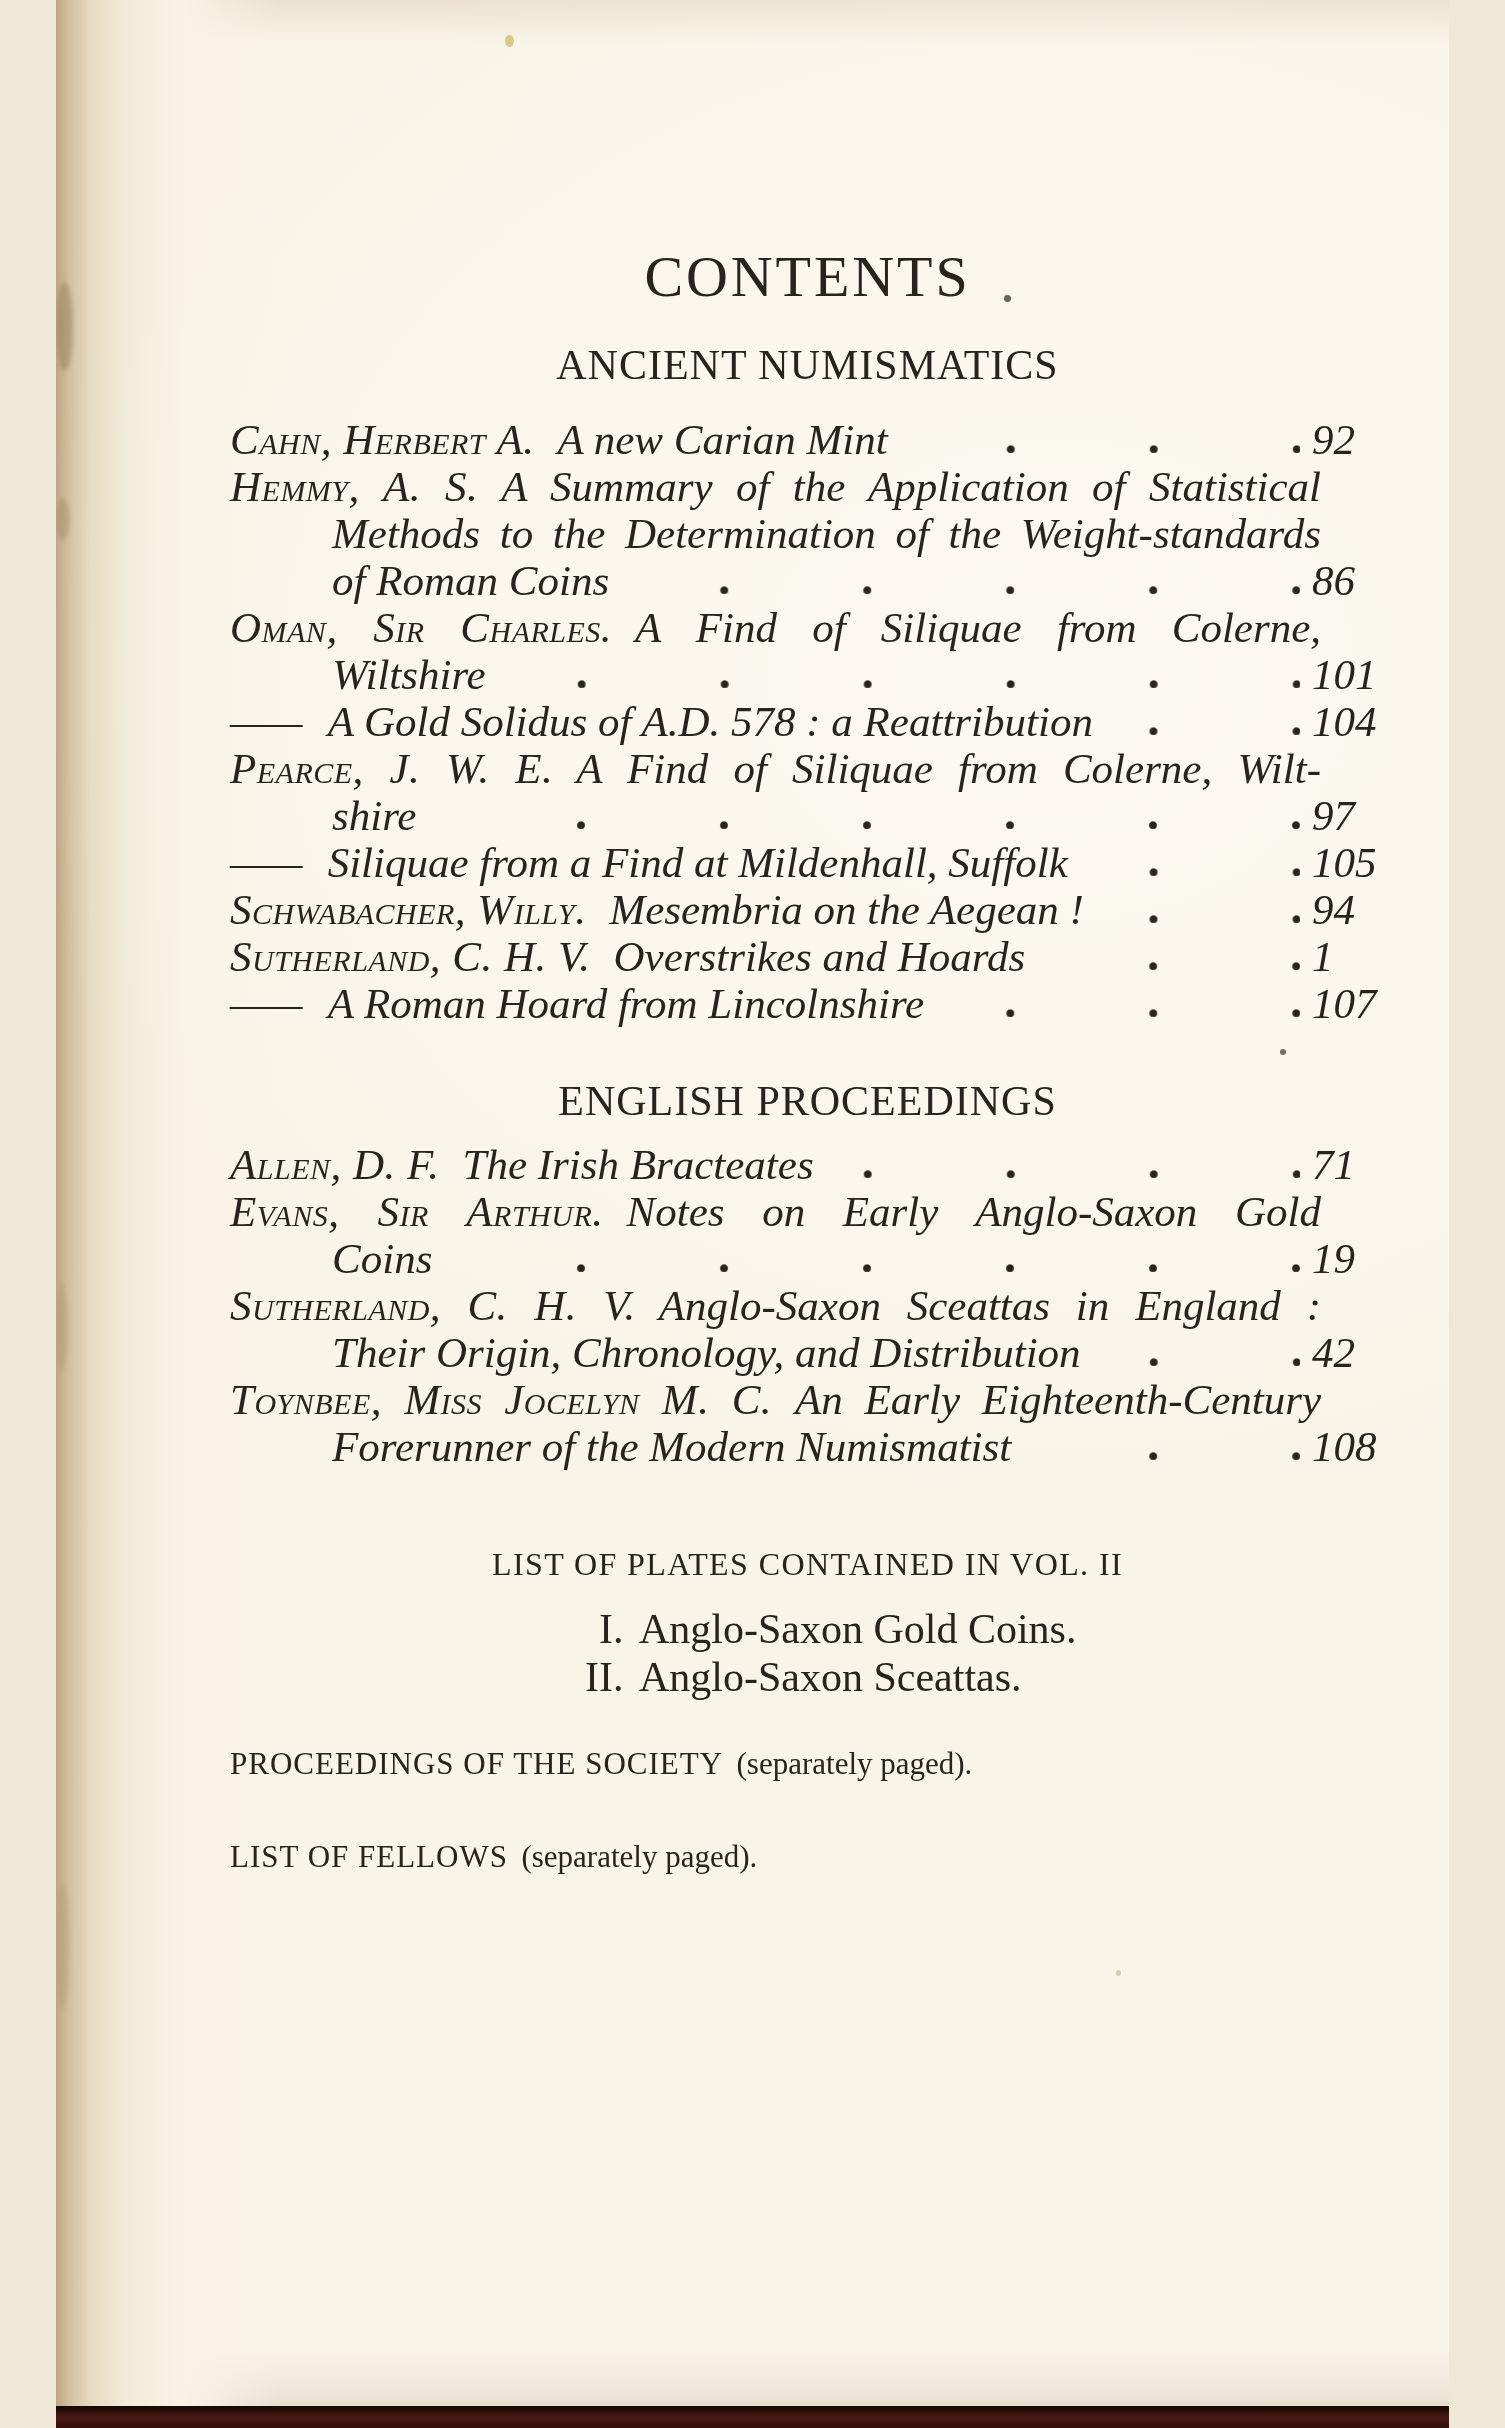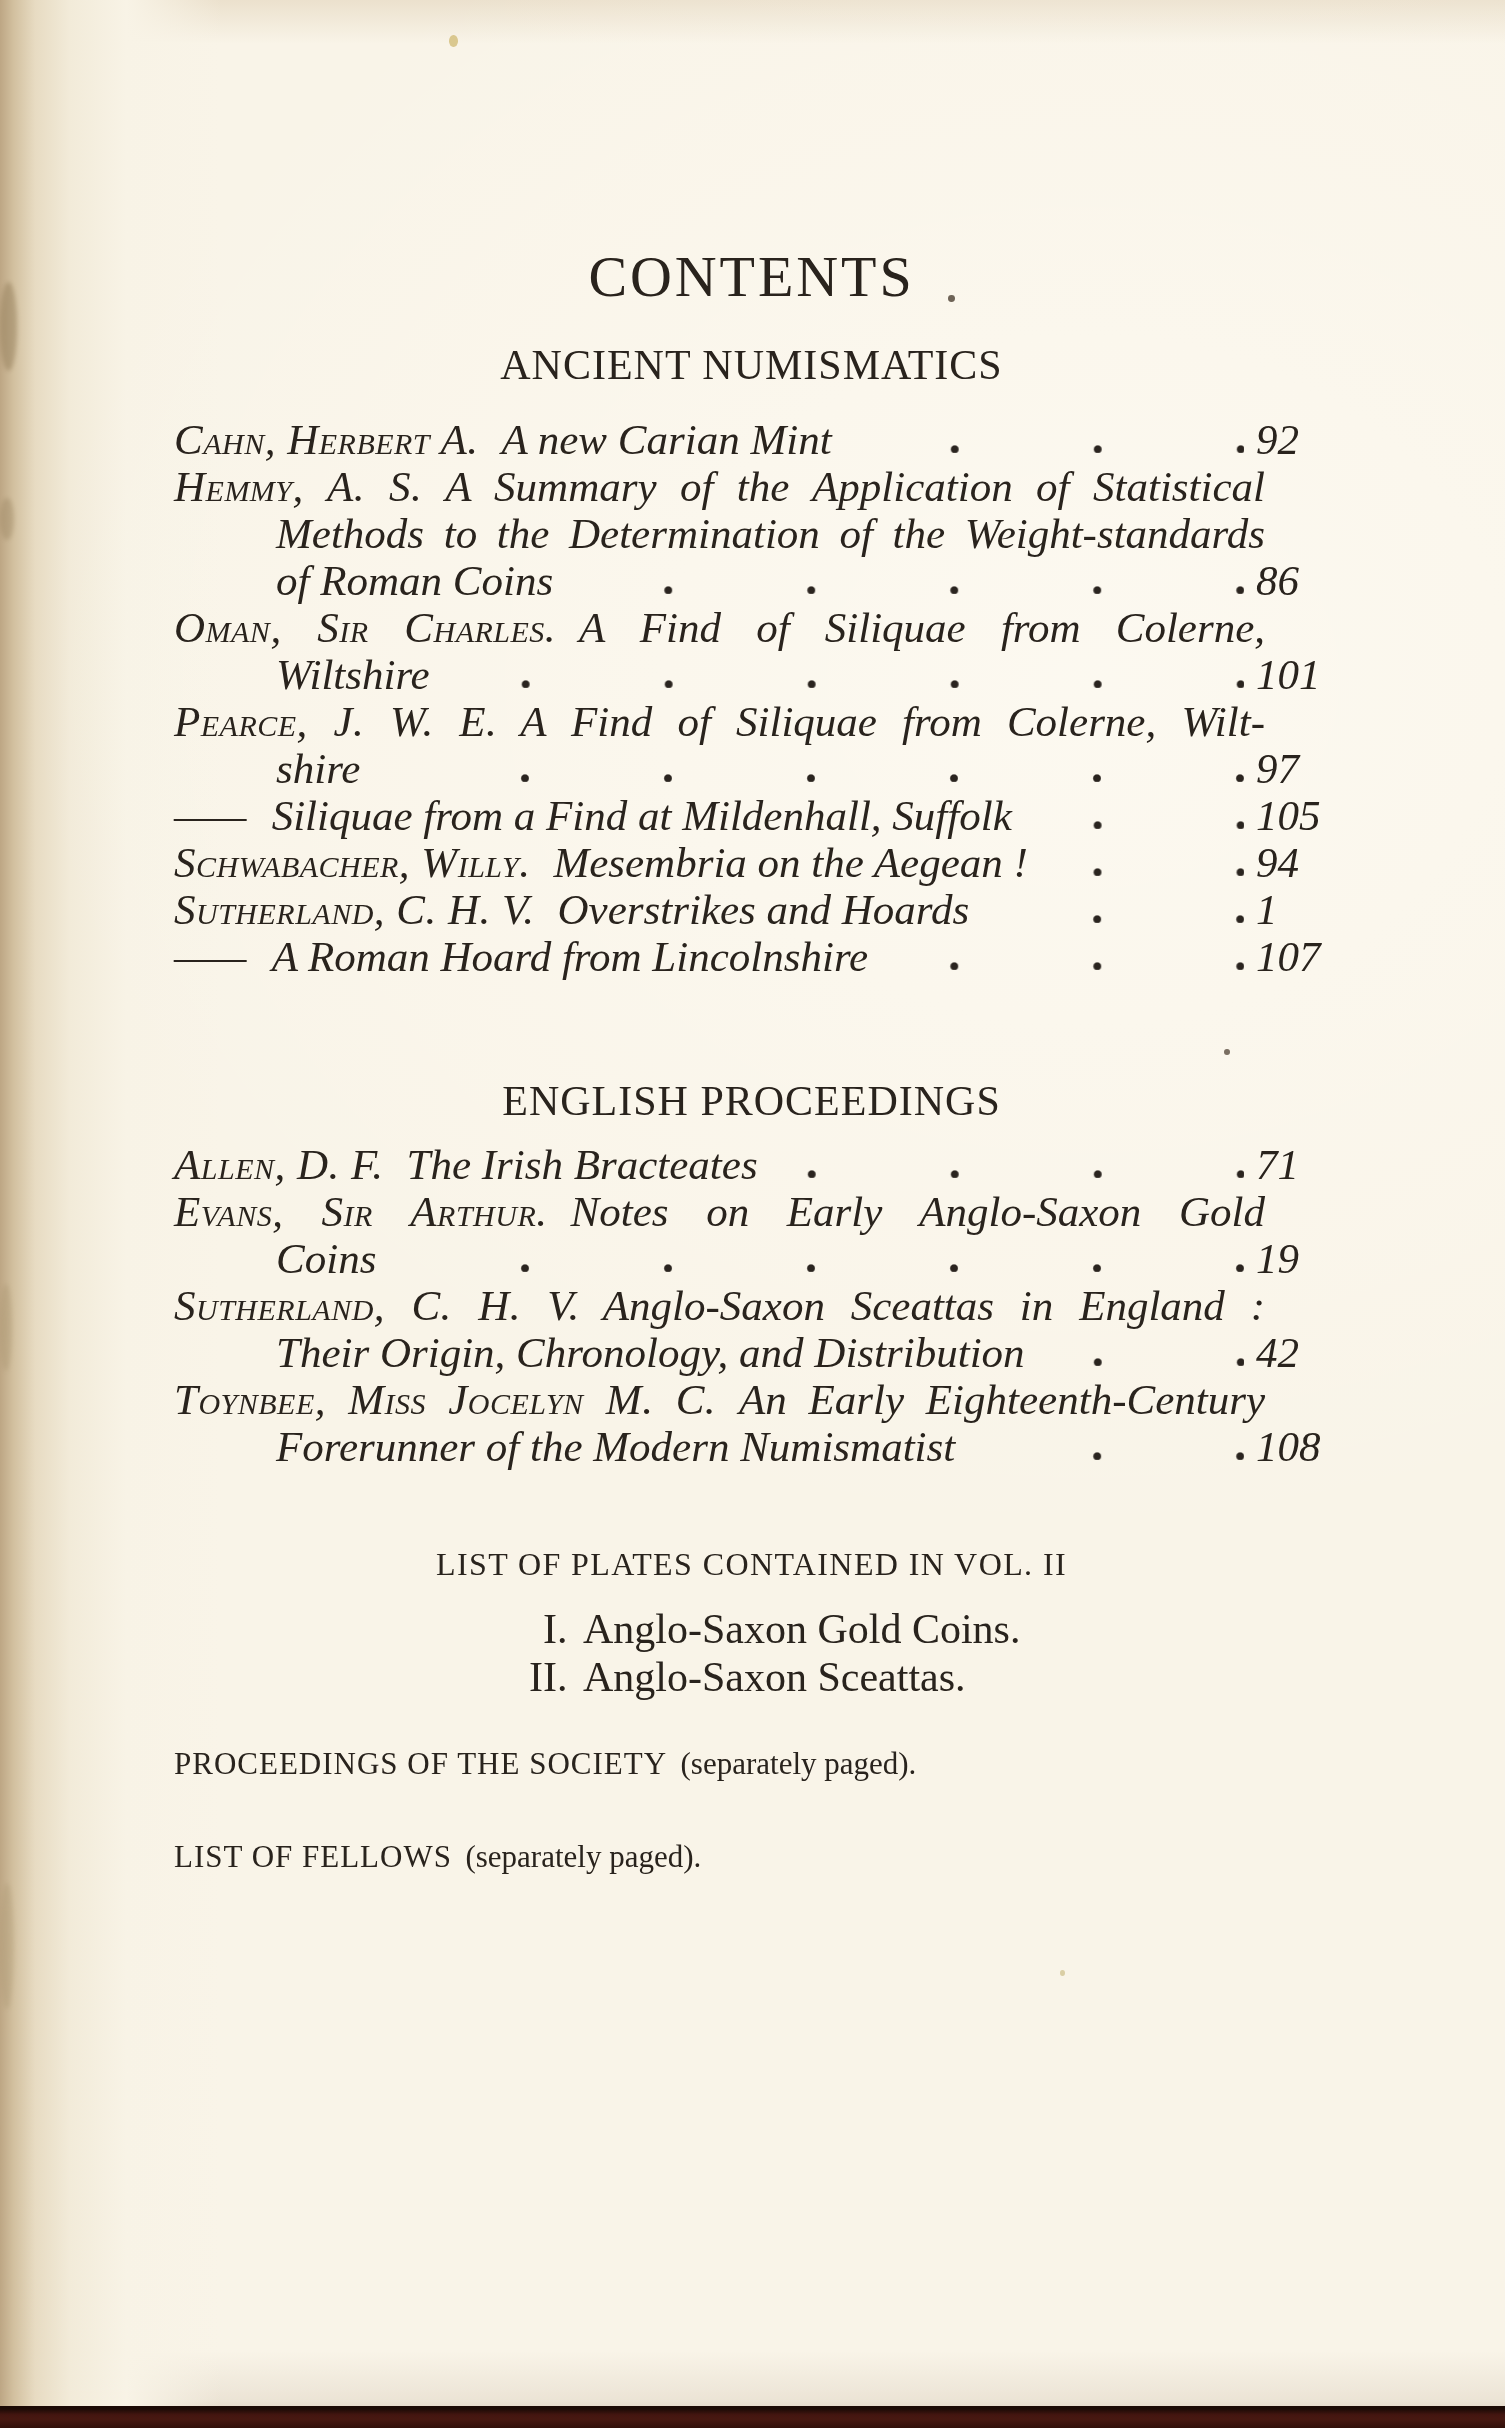--- a/index.html
+++ b/index.html
@@ -1,18 +1,18 @@
 <!DOCTYPE html>
 <html><head>
 <meta charset="utf-8">
 <style>
   html,body{margin:0;padding:0;background:#efe8d8;}
   .page{
     position:relative;
-    width:1505px;height:2428px;
+    width:1393px;height:2428px;
     margin:0 auto;
     overflow:hidden;
     color:#29231d;
     font-family:"Liberation Serif","DejaVu Serif",serif;
     background-color:#f9f4e8;
     background-image:
       radial-gradient(1062px 869px at 72% 28%, rgba(255,253,247,.55), rgba(255,253,247,0)),
       linear-gradient(90deg, #bda684 0px, #d2c09f 13.5px, #e7dbc2 35px, #f2ebd9 70px, #f8f3e6 126px, rgba(248,243,230,0) 222px),
       linear-gradient(180deg, rgba(200,175,135,.28) 0px, rgba(200,175,135,0) 44px),
       linear-gradient(0deg, rgba(120,90,55,.30) 0px, rgba(120,90,55,.10) 29px, rgba(120,90,55,0) 77px);
@@ -99,20 +99,27 @@
       </div>
       <div class="toc-entry">
         <div class="line stretch"><span class="text"><span class="author">Oman, Sir Charles.</span><span class="title-text">A Find of Siliquae from Colerne,</span></span></div>
         <div class="line last cont">
           <span class="text">Wiltshire</span>
           <span class="leader"></span>
           <span class="pagenum">101</span>
         </div>
       </div>
       <div class="toc-entry">
+        <div class="line last">
+          <span class="text"><span class="ditto">——</span><span class="title-text">A Gold Solidus of A.D. 578 : a Reattribution</span></span>
+          <span class="leader"></span>
+          <span class="pagenum">104</span>
+        </div>
+      </div>
+      <div class="toc-entry">
         <div class="line stretch"><span class="text"><span class="author">Pearce, J. W. E.</span><span class="title-text">A Find of Siliquae from Colerne, Wilt-</span></span></div>
         <div class="line last cont">
           <span class="text">shire</span>
           <span class="leader"></span>
           <span class="pagenum">97</span>
         </div>
       </div>
       <div class="toc-entry">
         <div class="line last">
           <span class="text"><span class="ditto">——</span><span class="title-text">Siliquae from a Find at Mildenhall, Suffolk</span></span>

